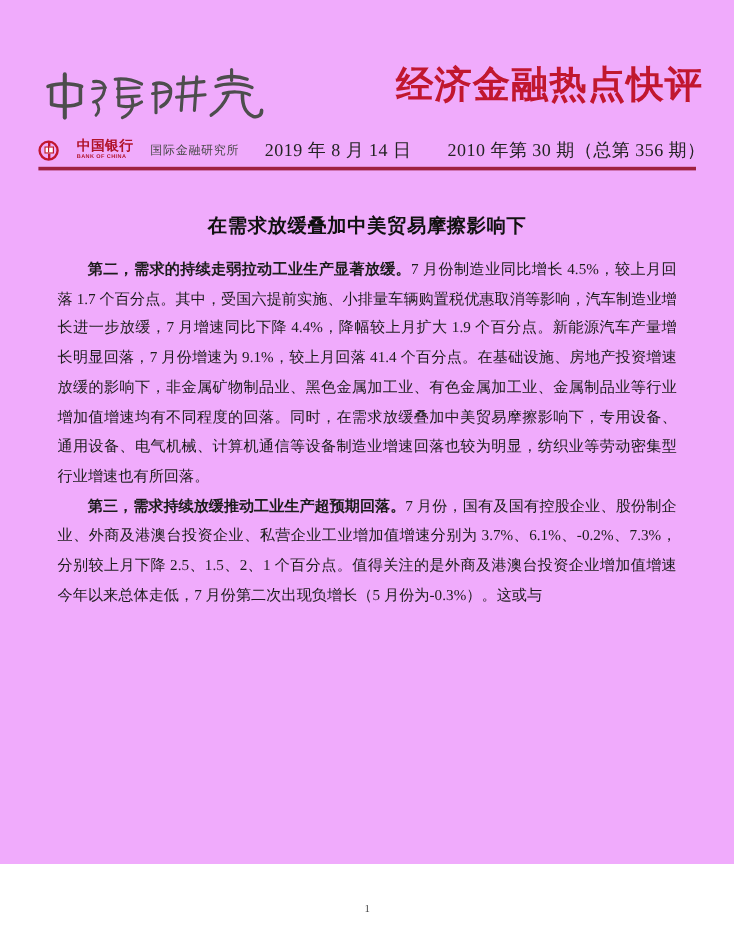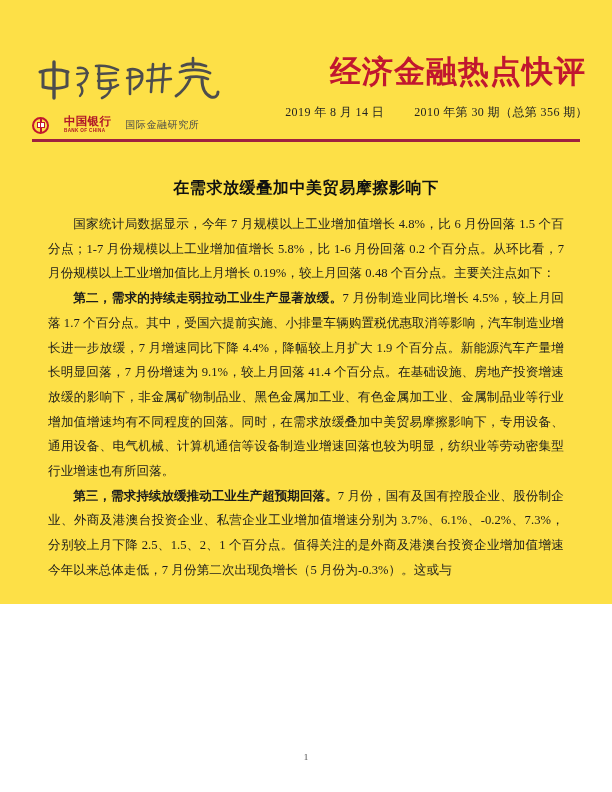--- a/index.html
+++ b/index.html
@@ -11,24 +11,24 @@
     width: 612px;
     height: 792px;
     position: relative;
     font-family: "Liberation Serif", "DejaVu Serif", serif;
     color: #1a1a1a;
     overflow: hidden;
   }
 
   .page {
     width: 612px;
-    height: 604px;
+    height: 720px;
     position: relative;
     box-sizing: border-box;
-    background: #fde047;
+    background: #f0abfc;
   }
 
   
   .masthead {
     position: absolute;
     left: 0;
     top: 0;
     width: 612px;
     height: 150px;
   }
@@ -125,25 +125,25 @@
     font-family: "DejaVu Sans", "Liberation Sans", sans-serif;
     font-size: 10px;
     color: #4a4a4a;
     letter-spacing: 0.6px;
     white-space: nowrap;
   }
 
   .issue-info {
     position: absolute;
     right: 24px;
-    top: 104px;
+    top: 116px;
     display: flex;
     align-items: baseline;
     font-family: "Liberation Serif", serif;
-    font-size: 12px;
+    font-size: 15px;
     color: #232323;
     white-space: nowrap;
   }
   .issue-date { margin-right: 30px; letter-spacing: 0.4px; }
   .issue-no { letter-spacing: 0.4px; }
 
   .head-rule {
     position: absolute;
     left: 32px;
     top: 139px;
@@ -262,20 +262,19 @@
       <span class="issue-date">2019 年 8 月 14 日</span>
       <span class="issue-no">2010 年第 30 期（总第 356 期）</span>
     </div>
 
     <div class="head-rule"></div>
   </div>
 
   <div class="doc-title">在需求放缓叠加中美贸易摩擦影响下</div>
 
   <div class="content">
-    <p class="para">国家统计局数据显示，今年 7 月规模以上工业增加值增长 4.8%，比 6 月份回落 1.5 个百分点；1-7 月份规模以上工业增加值增长 5.8%，比 1-6 月份回落 0.2 个百分点。从环比看，7 月份规模以上工业增加值比上月增长 0.19%，较上月回落 0.48 个百分点。主要关注点如下：</p>
     <p class="para"><b>第二，需求的持续走弱拉动工业生产显著放缓。</b>7 月份制造业同比增长 4.5%，较上月回落 1.7 个百分点。其中，受国六提前实施、小排量车辆购置税优惠取消等影响，汽车制造业增长进一步放缓，7 月增速同比下降 4.4%，降幅较上月扩大 1.9 个百分点。新能源汽车产量增长明显回落，7 月份增速为 9.1%，较上月回落 41.4 个百分点。在基础设施、房地产投资增速放缓的影响下，非金属矿物制品业、黑色金属加工业、有色金属加工业、金属制品业等行业增加值增速均有不同程度的回落。同时，在需求放缓叠加中美贸易摩擦影响下，专用设备、通用设备、电气机械、计算机通信等设备制造业增速回落也较为明显，纺织业等劳动密集型行业增速也有所回落。</p>
     <p class="para"><b>第三，需求持续放缓推动工业生产超预期回落。</b>7 月份，国有及国有控股企业、股份制企业、外商及港澳台投资企业、私营企业工业增加值增速分别为 3.7%、6.1%、-0.2%、7.3%，分别较上月下降 2.5、1.5、2、1 个百分点。值得关注的是外商及港澳台投资企业增加值增速今年以来总体走低，7 月份第二次出现负增长（5 月份为-0.3%）。这或与</p>
   </div>
 
   <div class="pageno">1</div>
 
 </div>
 
 </body></html>

